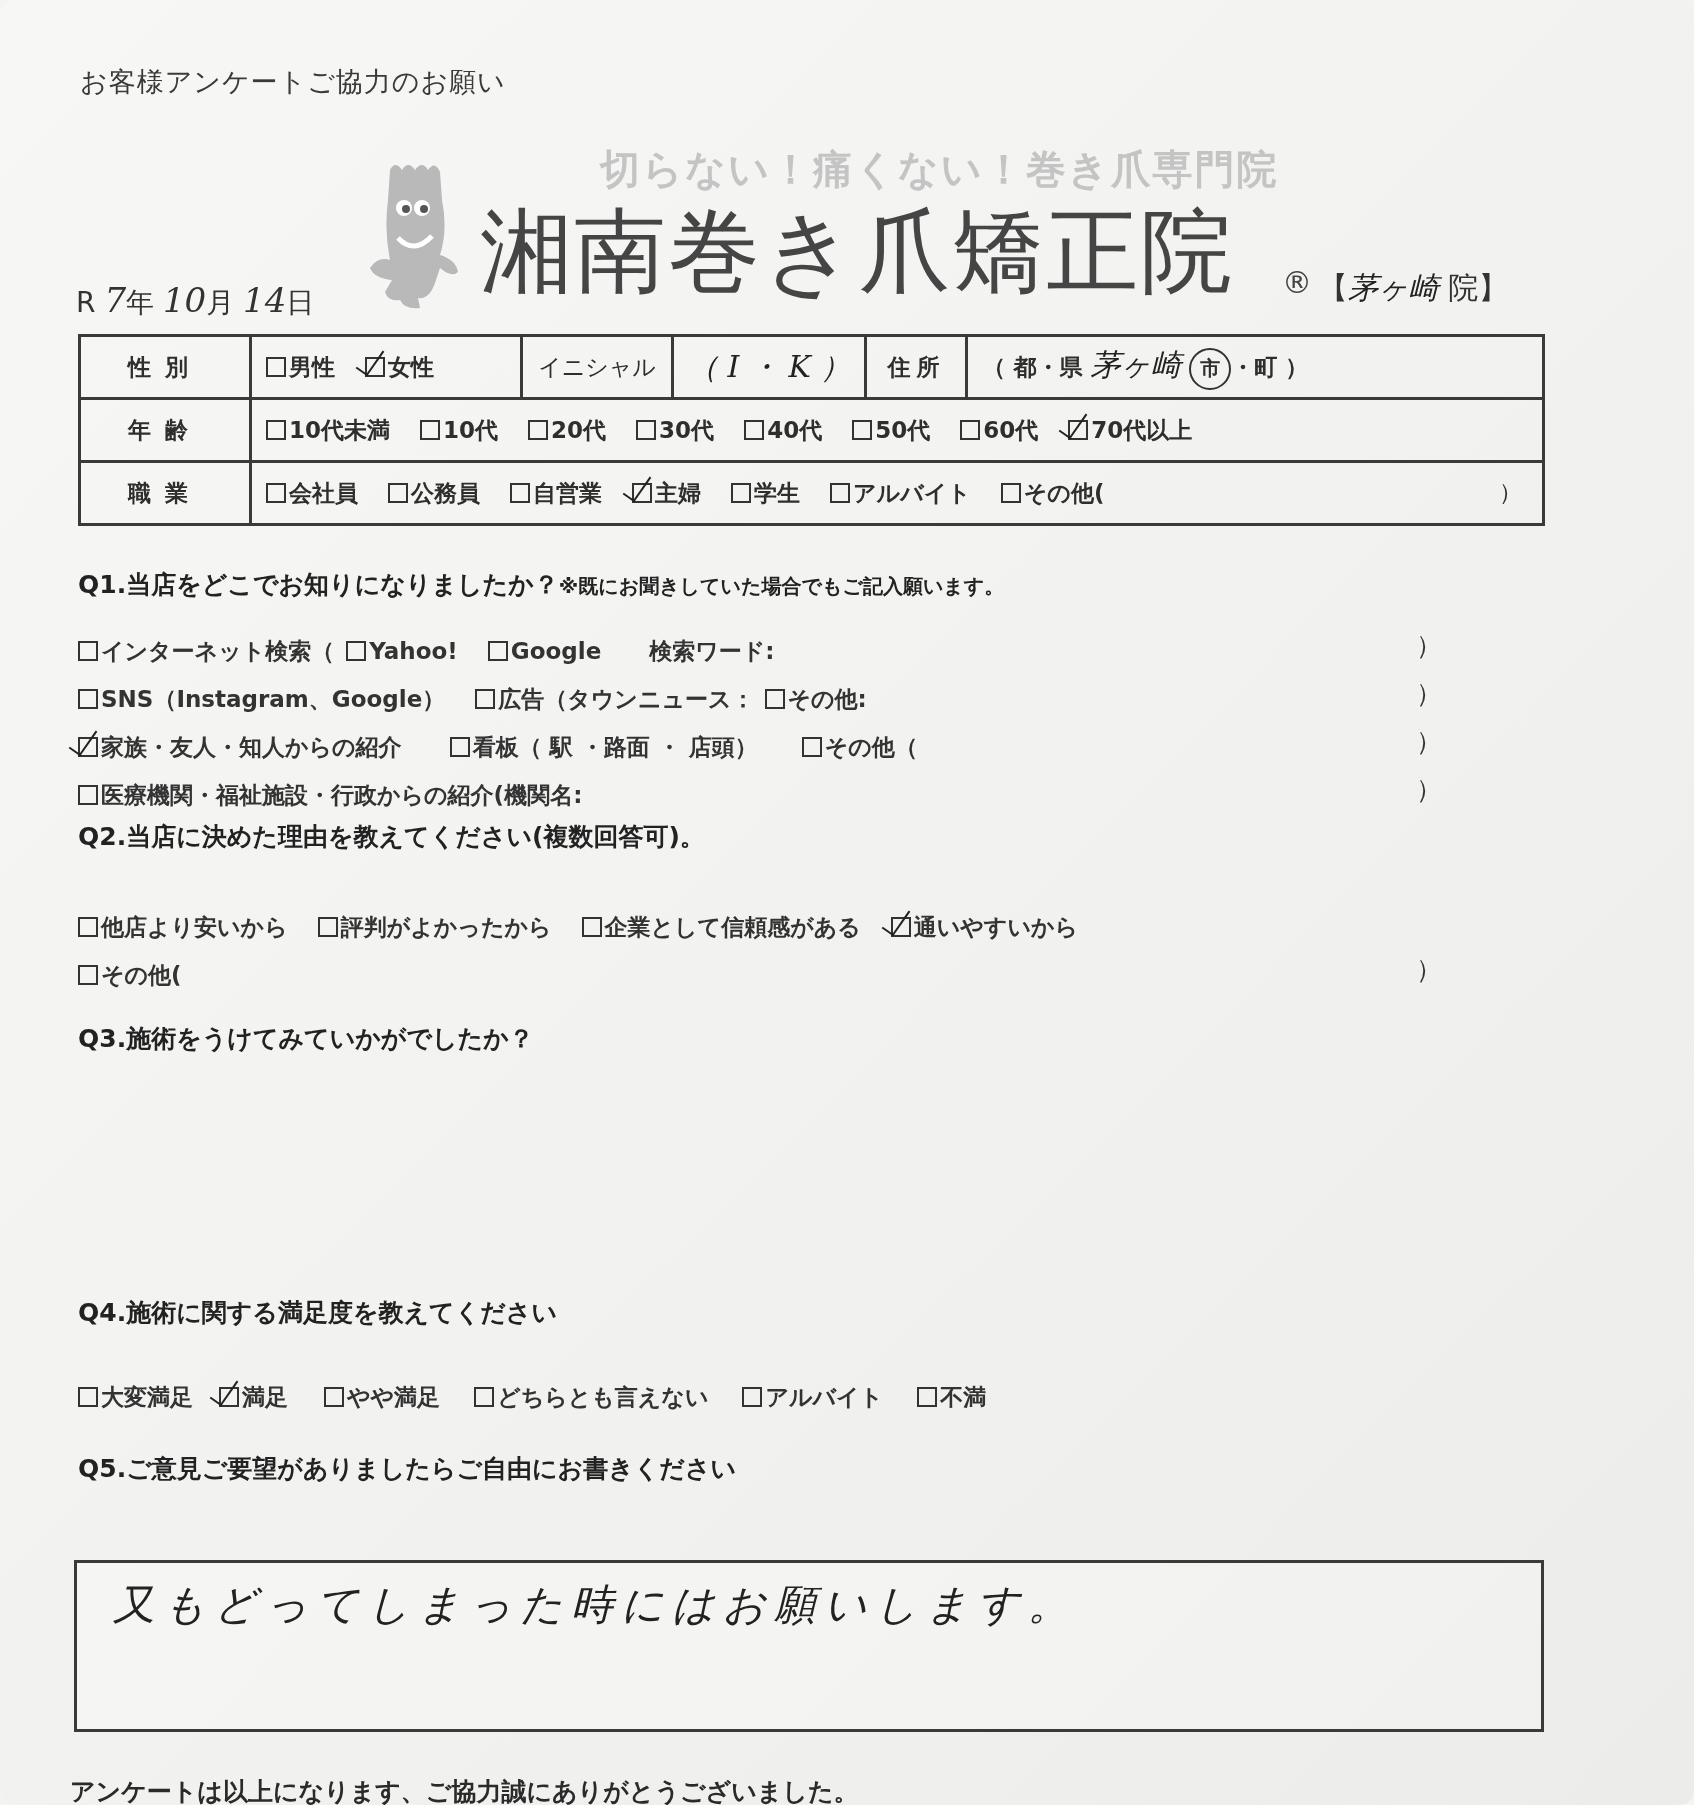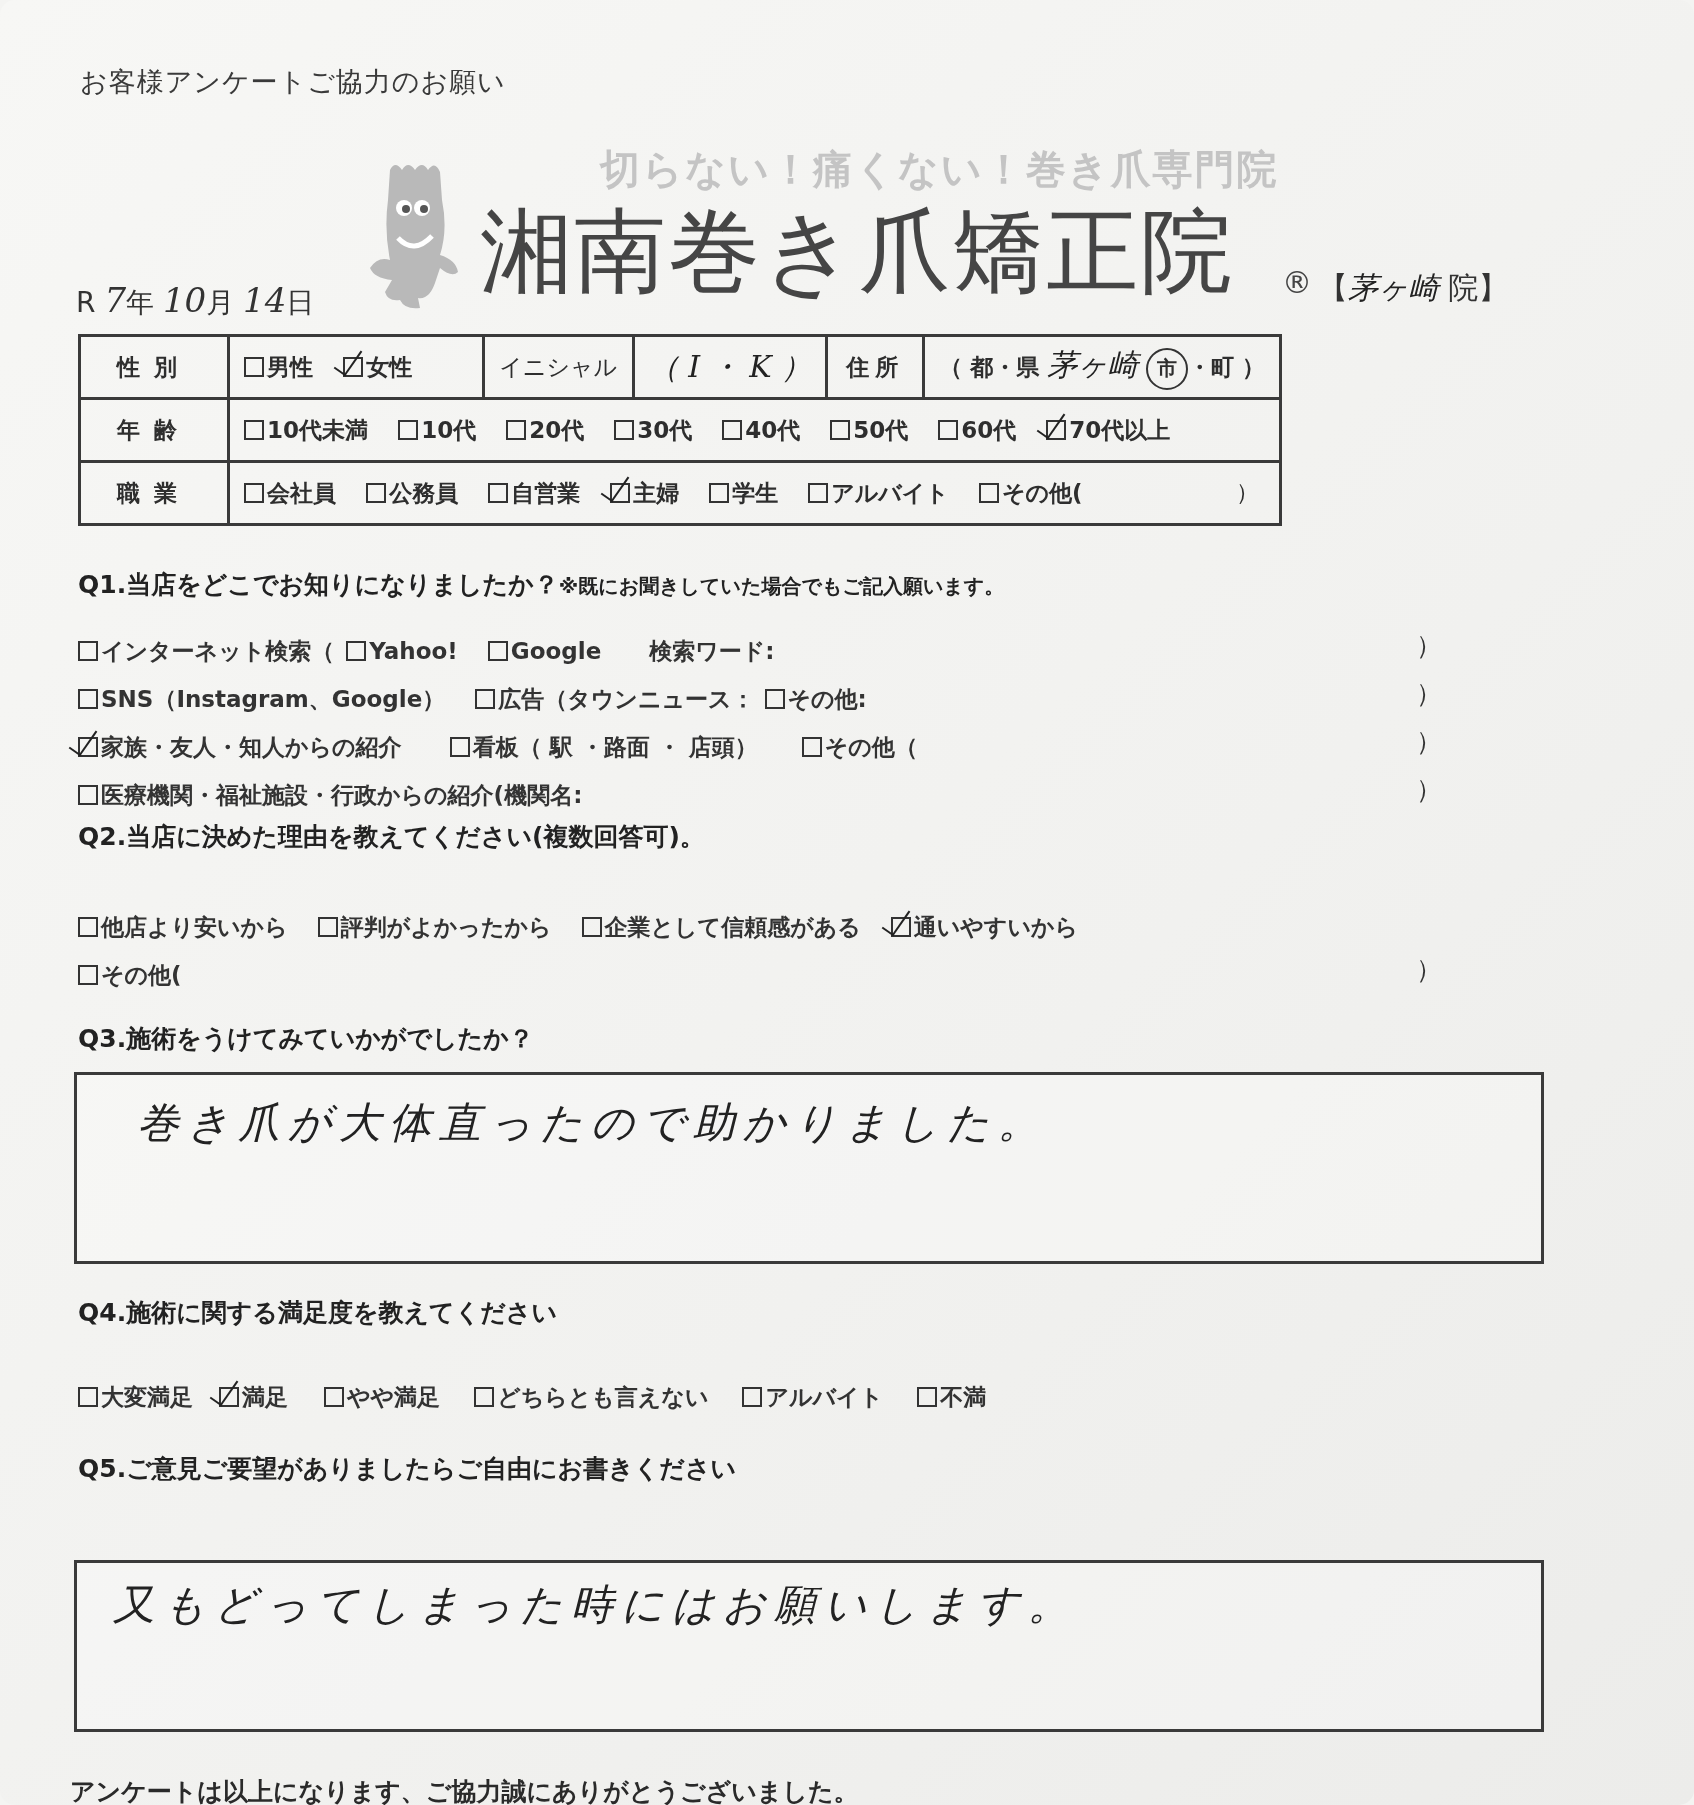--- a/index.html
+++ b/index.html
@@ -20,21 +20,21 @@
   .tagline { left: 600px; top: 142px; font-size: 40px; color: #c4c4c4; letter-spacing: 2px; font-weight: bold; }
   .mascot { left: 360px; top: 160px; width: 110px; height: 150px; }
   .clinic-name { left: 480px; top: 190px; font-size: 92px; color: #454545; letter-spacing: 2px; font-family: "DejaVu Serif", "Liberation Serif", serif; }
   .reg-mark { left: 1282px; top: 265px; font-size: 30px; color: #444; }
   .branch { left: 1318px; top: 268px; font-size: 30px; color: #333; }
   .branch .hw { font-family: "DejaVu Serif", serif; font-style: italic; color: #222; }
   .date { left: 76px; top: 280px; font-size: 28px; color: #333; }
   .date .hw { font-family: "DejaVu Serif", serif; font-style: italic; font-size: 34px; }
 
   table.info {
-    position: absolute; left: 78px; top: 334px; width: 1204px; border-collapse: collapse;
+    position: absolute; left: 78px; top: 334px; width: 1467px; border-collapse: collapse;
     font-size: 23px; font-weight: bold; color: #2e2e2e;
   }
   table.info td { border: 3px solid #3a3a3a; height: 60px; padding: 0 14px; white-space: nowrap; }
   table.info td.label { width: 140px; text-align: center; letter-spacing: 14px; }
   .cb { display: inline-block; width: 16px; height: 16px; border: 2.5px solid #333; margin-right: 3px; vertical-align: -2px; position: relative; background: transparent; }
   .cb.checked::after {
     content: ""; position: absolute; left: -4px; top: -14px; width: 12px; height: 28px;
     border-right: 2.5px solid #222; border-bottom: 2.5px solid #222; transform: rotate(35deg);
   }
   .opt { margin-right: 22px; display: inline-block; }
@@ -171,23 +171,20 @@
     <span class="opt"><span class="cb"></span><span>評判がよかったから</span></span>
     <span class="opt"><span class="cb"></span><span>企業として信頼感がある</span></span>
     <span class="opt"><span class="cb checked"></span><span>通いやすいから</span></span>
   </div>
   <div class="q-line" style="top:960px">
     <span class="opt"><span class="cb"></span><span>その他(</span></span>
   </div>
   <div class="close-paren" style="top:952px">）</div>
 
   <div class="q-title" style="top:1022px">Q3.施術をうけてみていかがでしたか？</div>
-  <div class="answer-box" style="top:1072px;height:186px">
-    <div class="answer-text">巻き爪が大体直ったので助かりました。</div>
-  </div>
 
   <div class="q-title" style="top:1296px">Q4.施術に関する満足度を教えてください</div>
   <div class="q-line" style="top:1382px">
     <span class="opt" style="margin-right:18px"><span class="cb"></span><span>大変満足</span></span>
     <span class="opt" style="margin-right:28px"><span class="cb checked"></span><span>満足</span></span>
     <span class="opt" style="margin-right:26px"><span class="cb"></span><span>やや満足</span></span>
     <span class="opt" style="margin-right:26px"><span class="cb"></span><span>どちらとも言えない</span></span>
     <span class="opt" style="margin-right:26px"><span class="cb"></span><span>アルバイト</span></span>
     <span class="opt"><span class="cb"></span><span>不満</span></span>
   </div>

